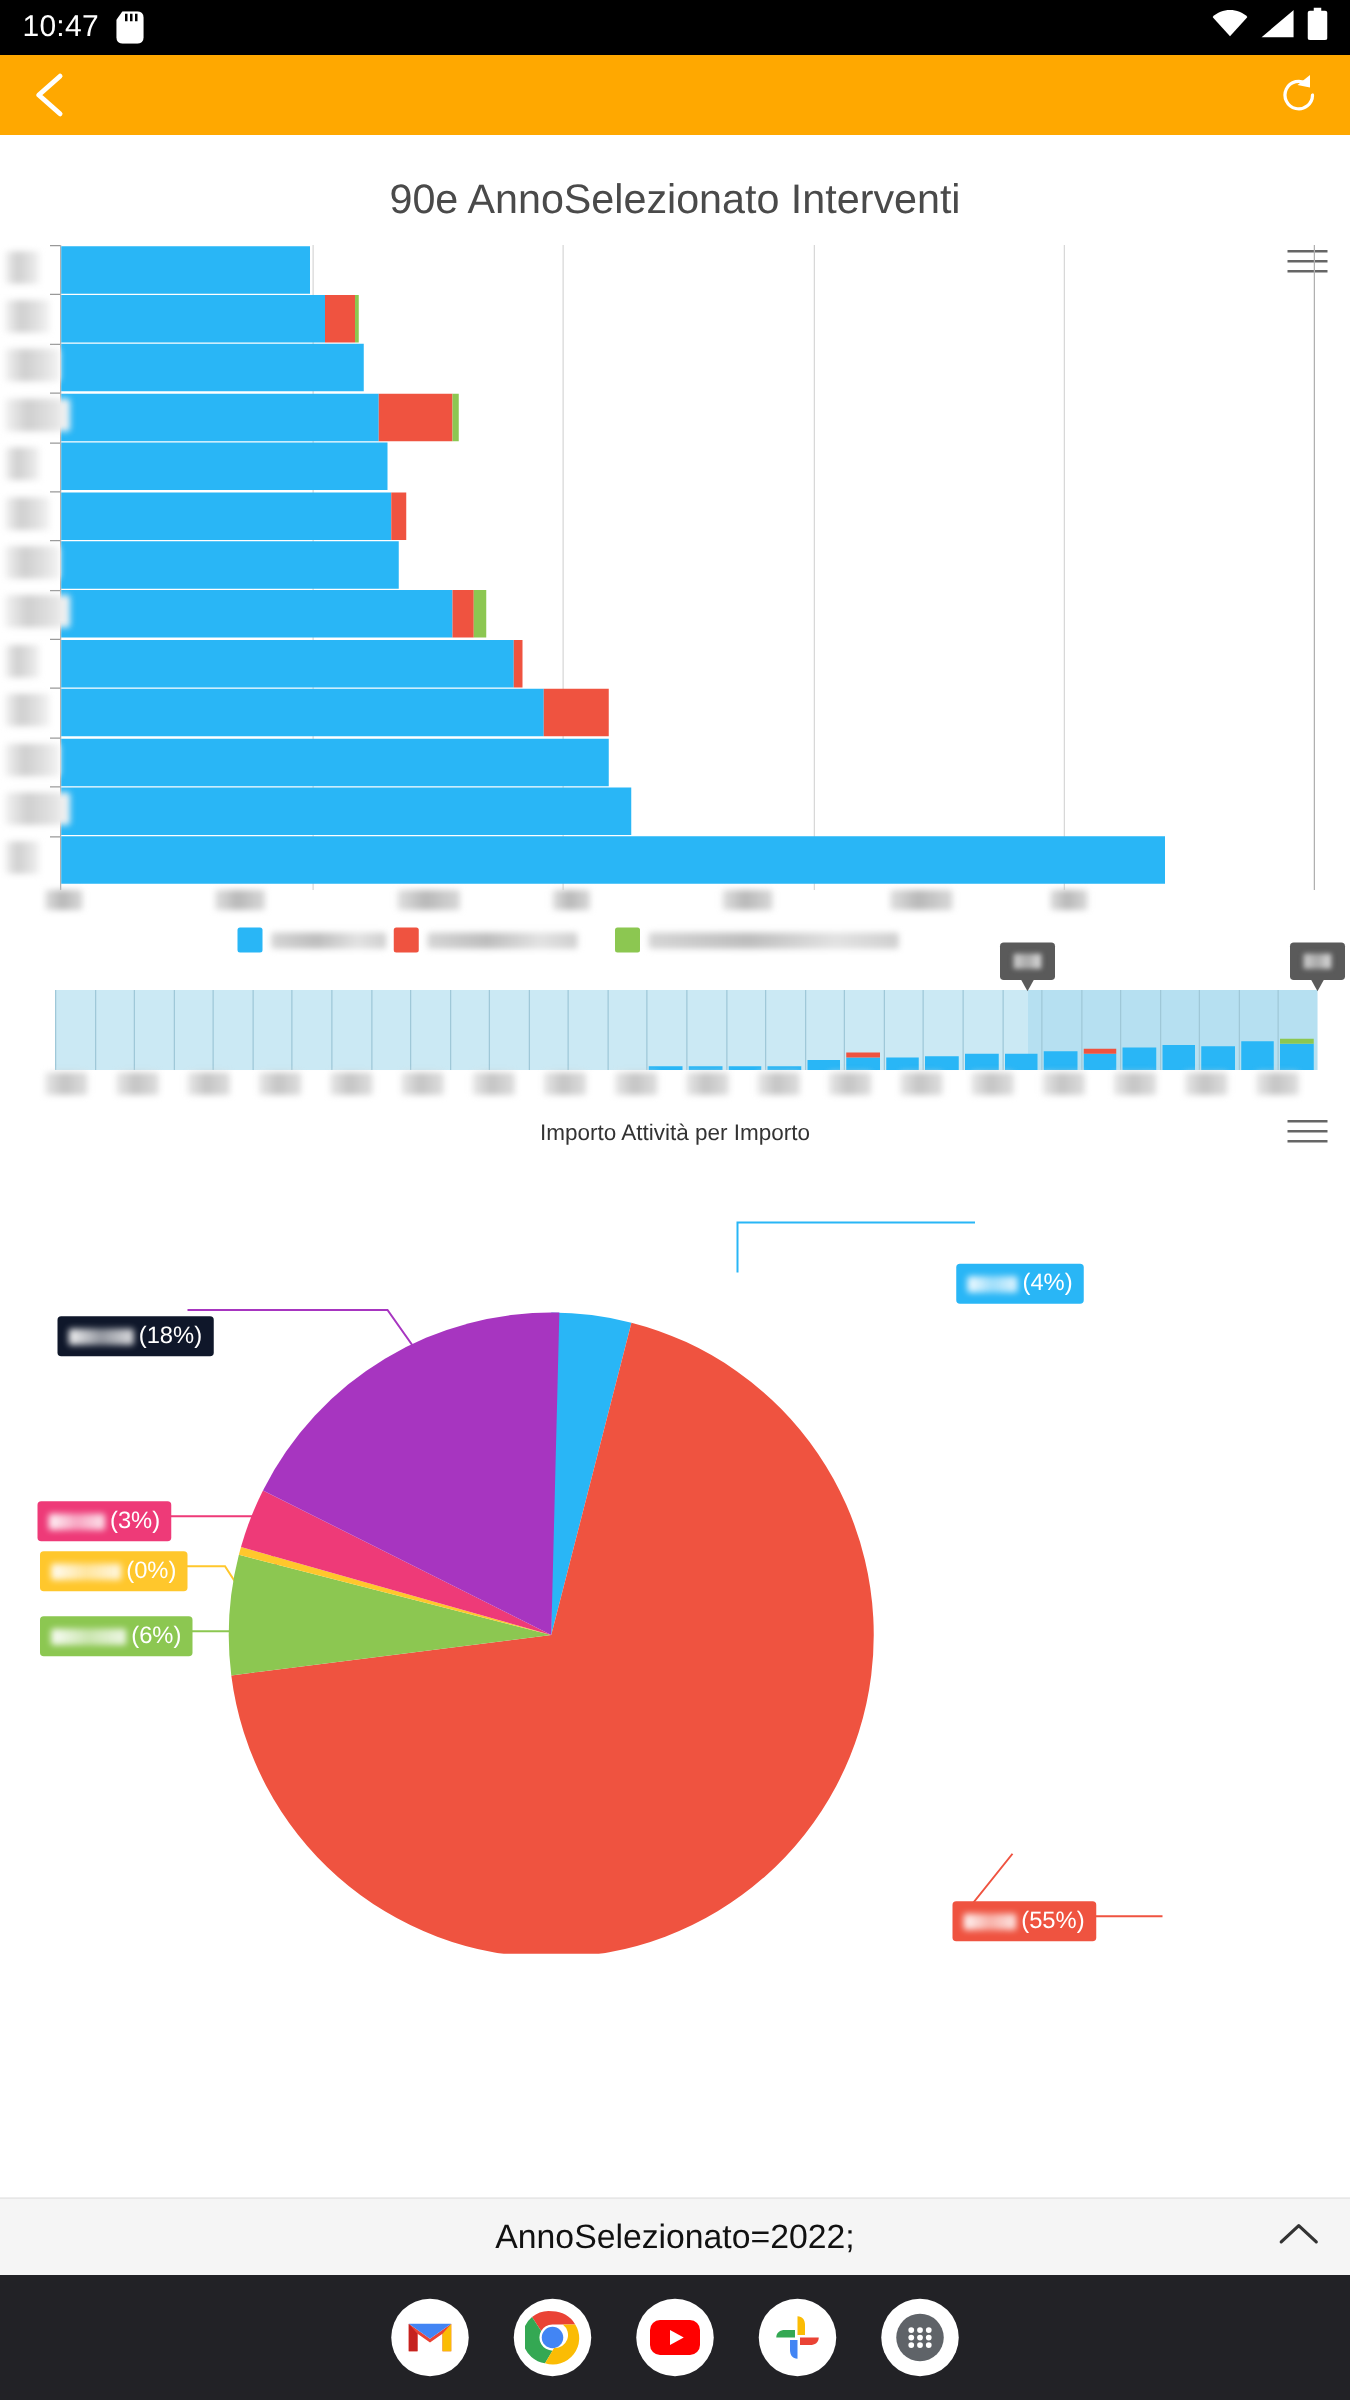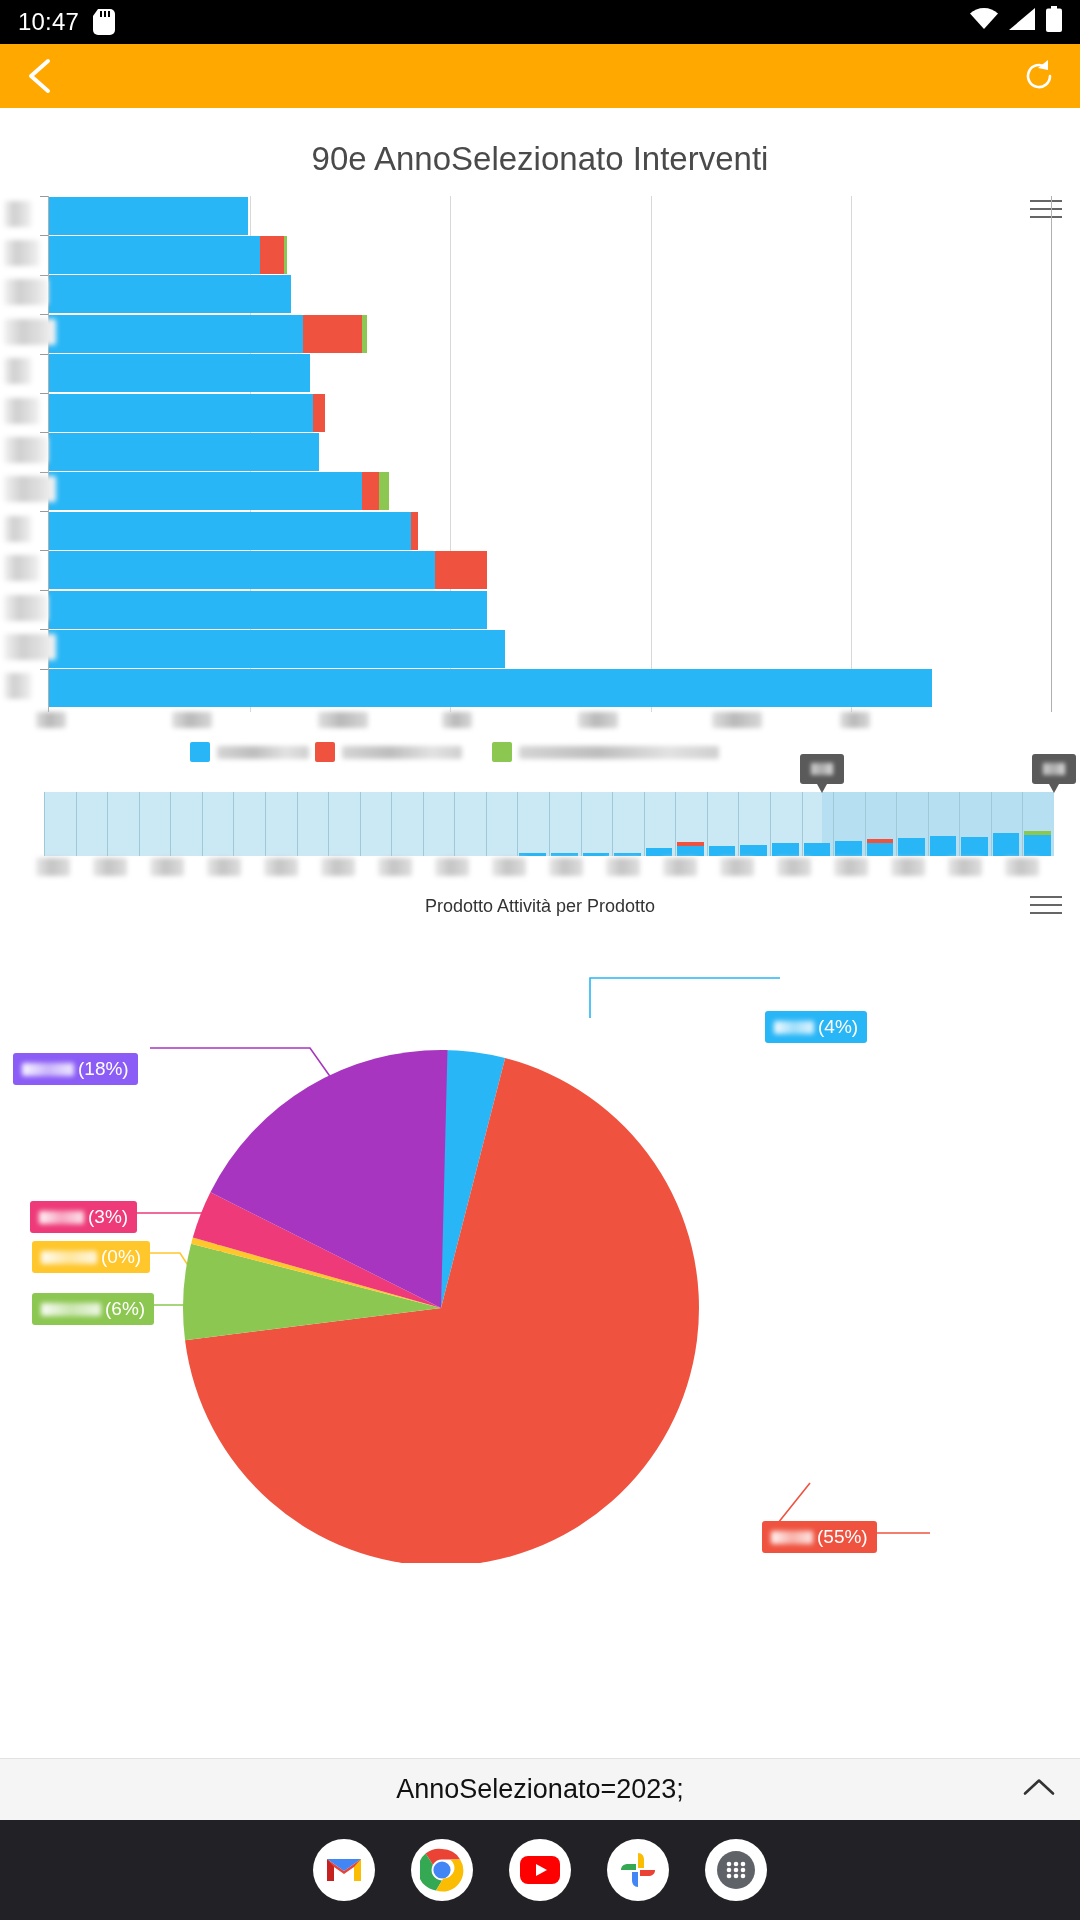--- a/index.html
+++ b/index.html
@@ -394,21 +394,21 @@
       <div class="nav-xlbl" style="left: 720px; top: 2px;"></div>
       <div class="nav-xlbl" style="left: 777px; top: 2px;"></div>
       <div class="nav-xlbl" style="left: 834px; top: 2px;"></div>
       <div class="nav-xlbl" style="left: 891px; top: 2px;"></div>
       <div class="nav-xlbl" style="left: 948px; top: 2px;"></div>
       <div class="nav-xlbl" style="left: 1005px; top: 2px;"></div>
     </div>
 </div>
 
 <div class="chart-block" style="margin-top:6px;">
-  <div class="chart-subtitle">Prodotto Attività per Prodotto</div>
+  <div class="chart-subtitle">Importo Attività per Importo</div>
   <div class="hamburger">
       <i></i>
       <i></i>
       <i></i>
     </div>
 
   <div class="pie-wrap">
     <svg class="pie-svg" width="1080" height="640" viewBox="0 0 1080 640">
 
       <polyline points="590,95 590,55 780,55" fill="none" stroke="#29b6f6" stroke-width="1.6"></polyline>
@@ -425,21 +425,21 @@
           <path d="M441,385 L192.7968607307898,314.5784006365302 A258,258 0 0 1 210.38891256897392,269.3171302487717 Z" fill="#ee3a78"></path>
           <path d="M441,385 L210.38891256897392,269.3171302487717 A258,258 0 0 1 447.4835646243811,127.08147916490861 Z" fill="#a735c0"></path>
         </g>
     </svg>
 
     <div class="pie-label" style="left:765px; top:88px; background:#29b6f6;">
       <span class="pl-blur" style="width:40px;"></span>
       <span>(4%)</span>
     </div>
 
-    <div class="pie-label" style="left:13px; top:130px; background:#8b5cf6;">
+    <div class="pie-label" style="left:46px; top:130px; background:#0f172a;">
       <span class="pl-blur" style="width:52px;"></span>
       <span>(18%)</span>
     </div>
 
     <div class="pie-label" style="left:30px; top:278px; background:#ee3a78;">
       <span class="pl-blur" style="width:45px;"></span>
       <span>(3%)</span>
     </div>
 
     <div class="pie-label" style="left:32px; top:318px; background:#ffc72c;">
@@ -453,21 +453,21 @@
     </div>
 
     <div class="pie-label" style="left:762px; top:598px; background:#ef5340;">
       <span class="pl-blur" style="width:42px;"></span>
       <span>(55%)</span>
     </div>
   </div>
 </div>
 
 <div class="filterbar">
-  <span>AnnoSelezionato=2023;</span>
+  <span>AnnoSelezionato=2022;</span>
   <span class="chev-up">
     <svg width="34" height="22" viewBox="0 0 34 22">
         <polyline points="3,17 17,4 31,17" fill="none" stroke="#333" stroke-width="2.6" stroke-linecap="round" stroke-linejoin="round"></polyline>
       </svg>
   </span>
 </div>
 
 <div class="dock">
   <div class="dock-icon">
     <svg width="38" height="30" viewBox="0 0 38 30">

